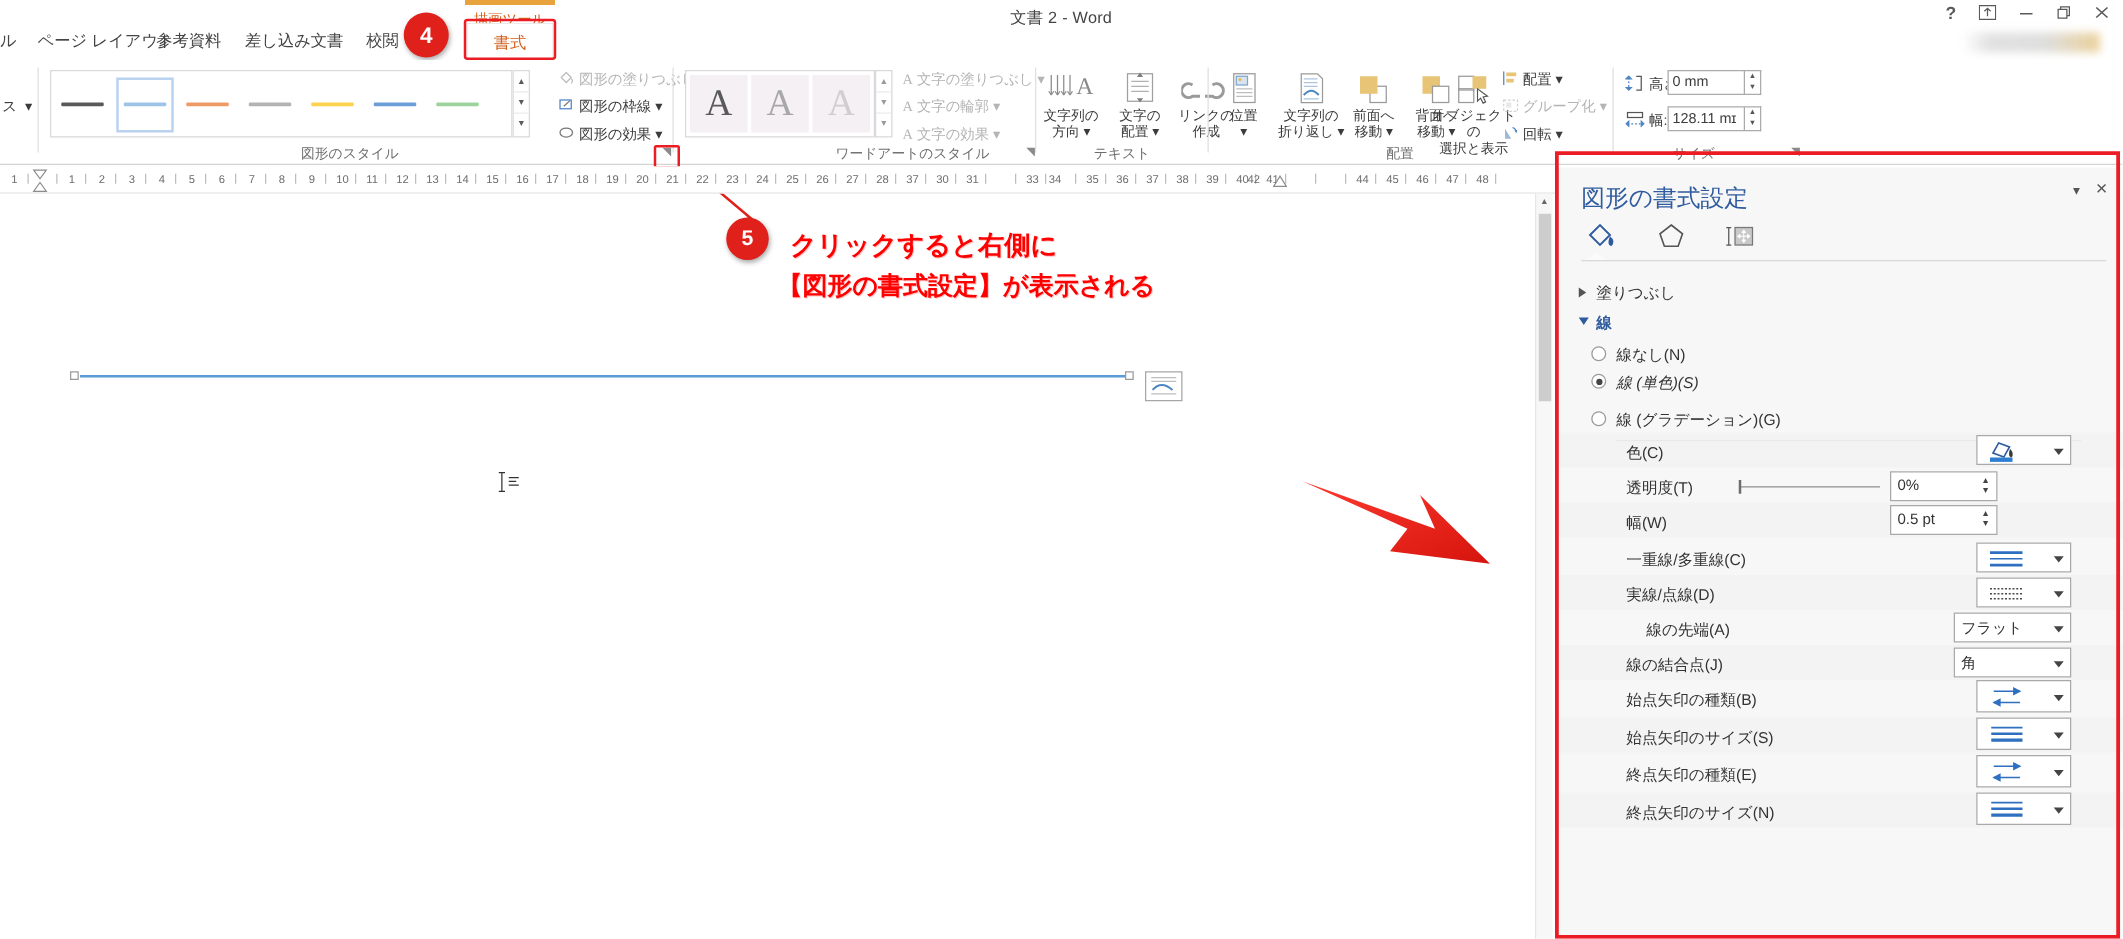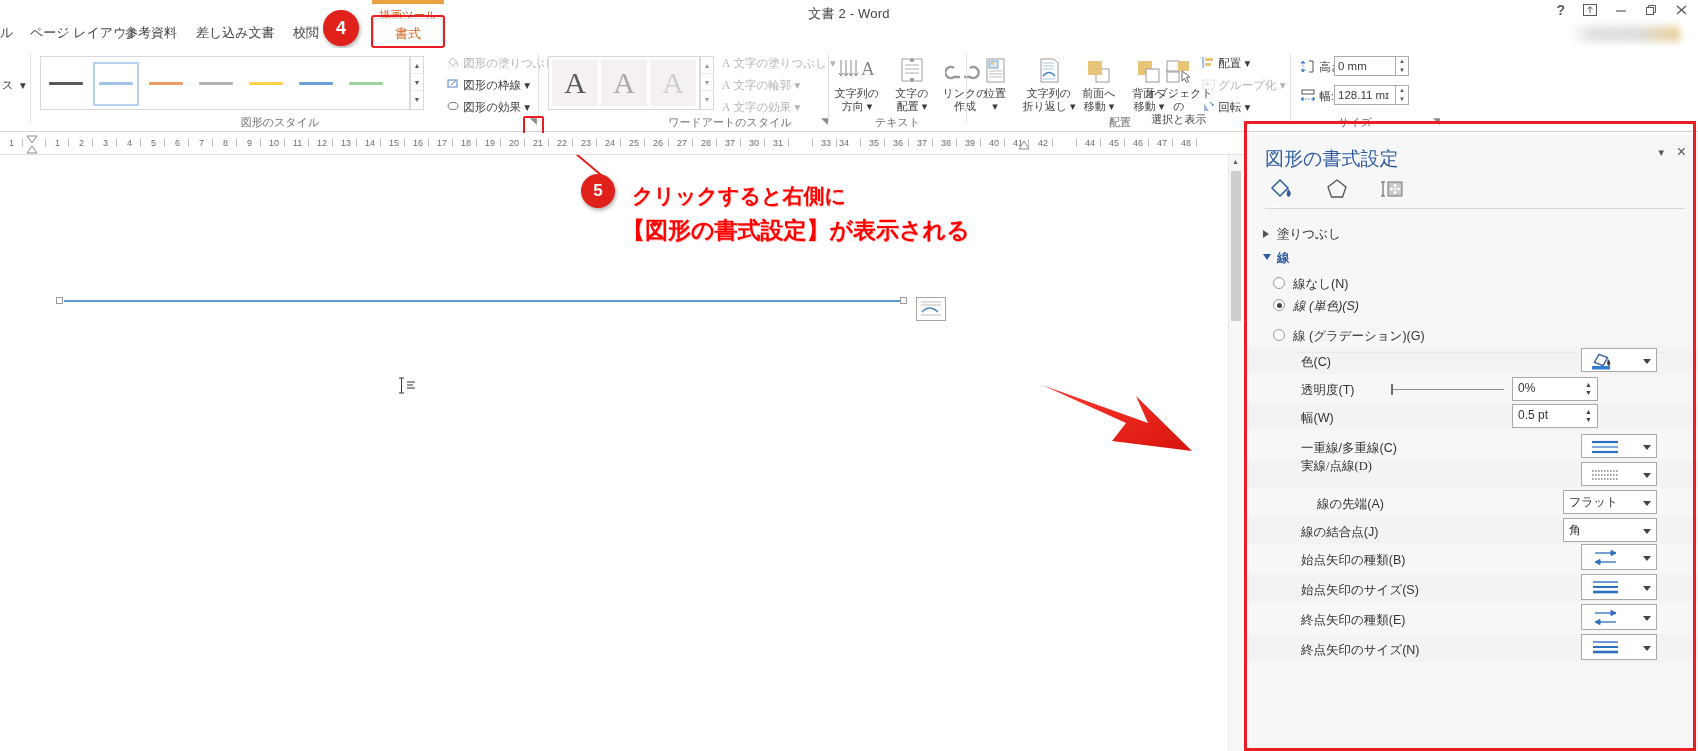--- a/index.html
+++ b/index.html
@@ -695,21 +695,21 @@
     <span class="rtick" style="left:917px;">37</span>
     <span class="rsep" style="left:908px;"></span>
     <span class="rtick" style="left:941px;">38</span>
     <span class="rsep" style="left:932px;"></span>
     <span class="rtick" style="left:965px;">39</span>
     <span class="rsep" style="left:956px;"></span>
     <span class="rtick" style="left:989px;">40</span>
     <span class="rsep" style="left:980px;"></span>
     <span class="rtick" style="left:1013px;">41</span>
     <span class="rsep" style="left:1004px;"></span>
-    <span class="rtick" style="left:1038px;">42</span>
+    <span class="rtick" style="left:998px;">42</span>
     <span class="rsep" style="left:1028px;"></span>
     <span class="rtick" style="left:1061px;margin-top:32px;">43</span>
     <span class="rsep" style="left:1052px;"></span>
     <span class="rtick" style="left:1085px;">44</span>
     <span class="rsep" style="left:1076px;"></span>
     <span class="rtick" style="left:1109px;">45</span>
     <span class="rsep" style="left:1100px;"></span>
     <span class="rtick" style="left:1133px;">46</span>
     <span class="rsep" style="left:1124px;"></span>
     <span class="rtick" style="left:1157px;">47</span>
@@ -754,21 +754,21 @@
           </g>
         </svg>
     </div>
 
     <svg class="leader" width="1242" height="596" style="pointer-events:none;">
       <line x1="556" y1="-18" x2="607" y2="25" stroke="#e0201b" stroke-width="2"></line>
       <path d="M556 -18 l10 3 l-3 9 z" fill="#e0201b"></path>
     </svg>
 
     <div class="anno" style="left:632px; top:27px; font-size:21px;">クリックすると右側に</div>
-    <div class="anno" style="left:622px; top:60px; font-size:23px;">【図形の書式設定】が表示される</div>
+    <div class="anno" style="left:622px; top:60px; font-size:20px;">【図形の書式設定】が表示される</div>
 
     <svg class="bigarrow" width="160" height="80" viewBox="0 0 160 80">
       <defs>
         <linearGradient id="argrad" x1="0" y1="0" x2="1" y2="1">
           <stop offset="0%" stop-color="#ff3b30"></stop>
           <stop offset="100%" stop-color="#d5140d"></stop>
         </linearGradient>
       </defs>
       <path d="M2 6 L108 44 L96 17 L152 72 L72 62 L86 44 Z" fill="url(#argrad)"></path>
     </svg>
@@ -873,21 +873,21 @@
           <g stroke="#2e6fc0">
             <line x1="2" y1="4" x2="28" y2="4" stroke-width="2.2"></line>
             <line x1="2" y1="9" x2="28" y2="9" stroke-width="1.2"></line>
             <line x1="2" y1="14" x2="28" y2="14" stroke-width="2.2"></line>
           </g>
         </svg>
       <span class="ctrl-arrow" style="top:10px;"></span>
     </div>
 
     <div class="zebra" style="top:326px;"></div>
-    <div class="prow-label" style="top:324px;font-family:Liberation Serif, serif;">実線/点線(D)</div>
+    <div class="prow-label" style="top:334px;">実線/点線(D)</div>
     <div class="ctrl-box wide" style="left:334px; top:328px; height:24px;">
       <svg width="40" height="18" viewBox="0 0 40 18" style="margin:3px 0 0 8px;">
           <g stroke="#4a4a4a" stroke-width="1.1">
             <line x1="2" y1="5" x2="28" y2="5" stroke-dasharray="1.6 1.4"></line>
             <line x1="2" y1="9" x2="28" y2="9" stroke-dasharray="1.6 1.4"></line>
             <line x1="2" y1="13" x2="28" y2="13" stroke-dasharray="1.6 1.4"></line>
           </g>
         </svg>
       <span class="ctrl-arrow" style="top:10px;"></span>
     </div>

